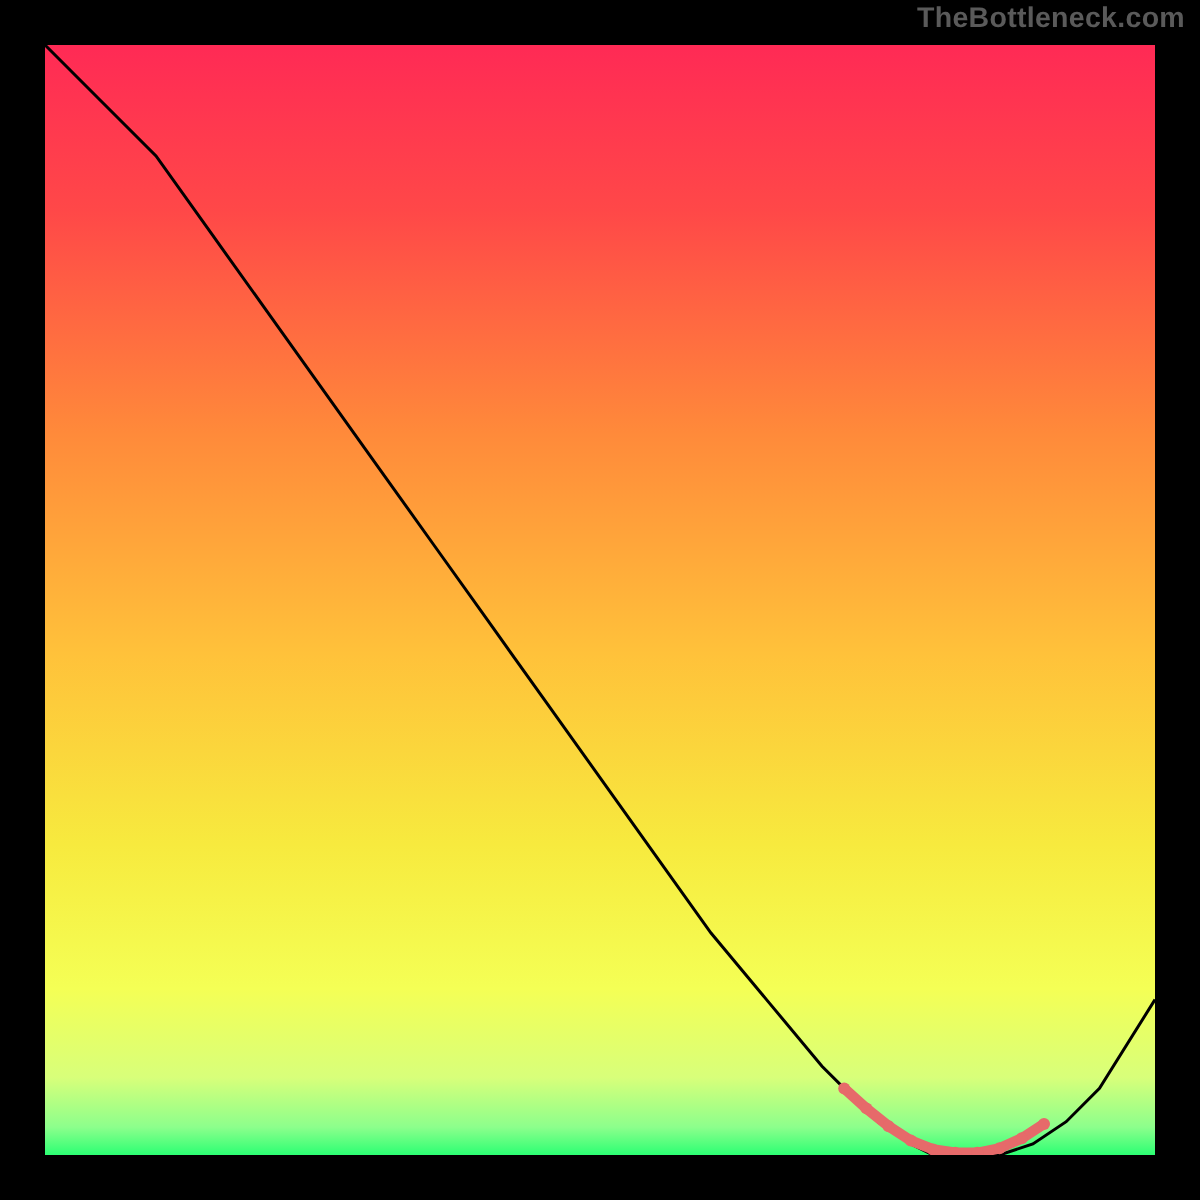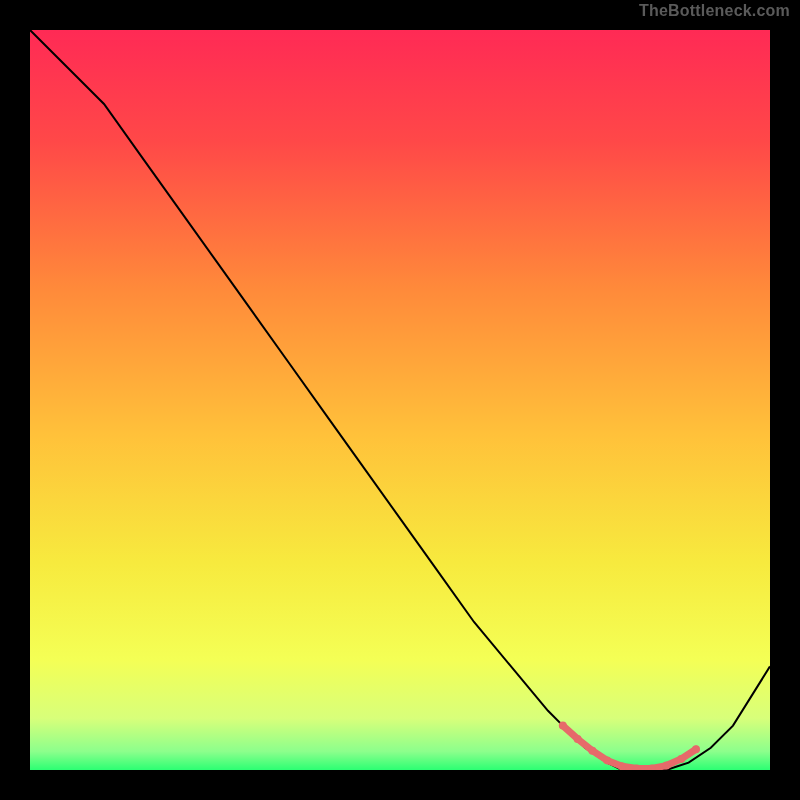--- a/index.html
+++ b/index.html
@@ -15,21 +15,21 @@
     position: relative;
     width: 800px;
     height: 800px;
     background: #000;
   }
   .watermark {
     position: absolute;
     top: 2px;
     right: 10px;
     color: #5a5a5a;
-    font-size: 16px;
+    font-size: 19px;
     font-weight: 600;
     letter-spacing: 0.2px;
     z-index: 10;
   }
   .plot {
     position: absolute;
     left: 30px;
     top: 30px;
     width: 740px;
     height: 740px;

